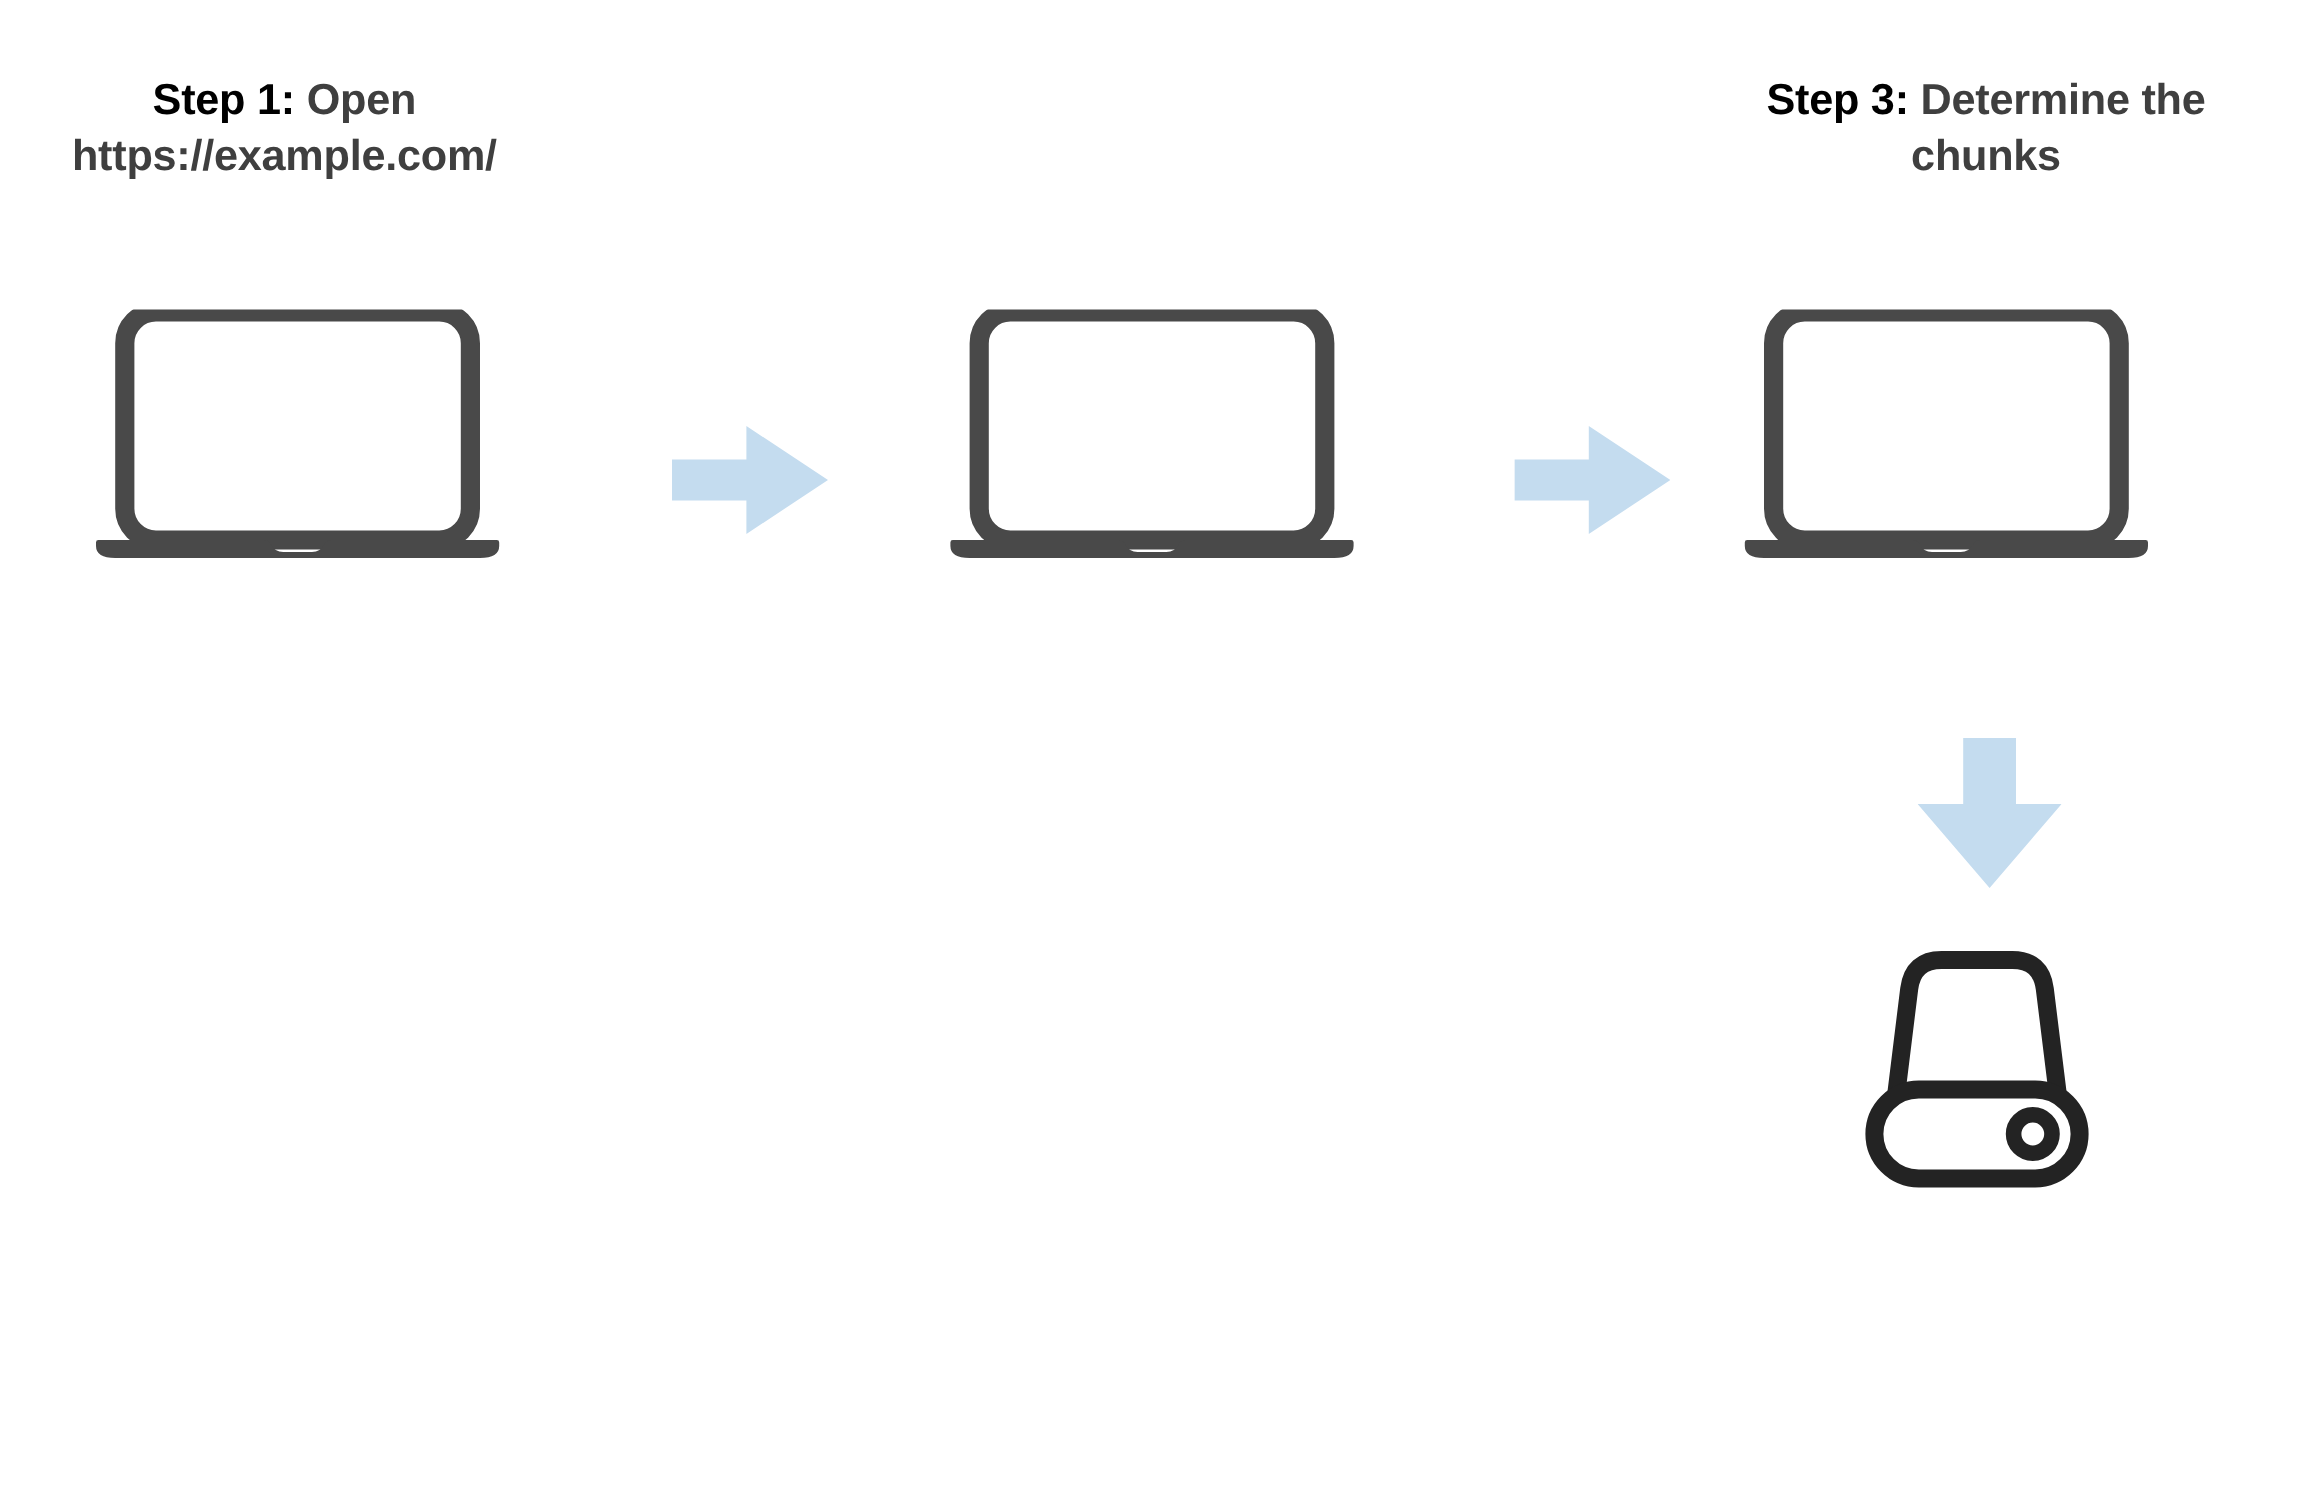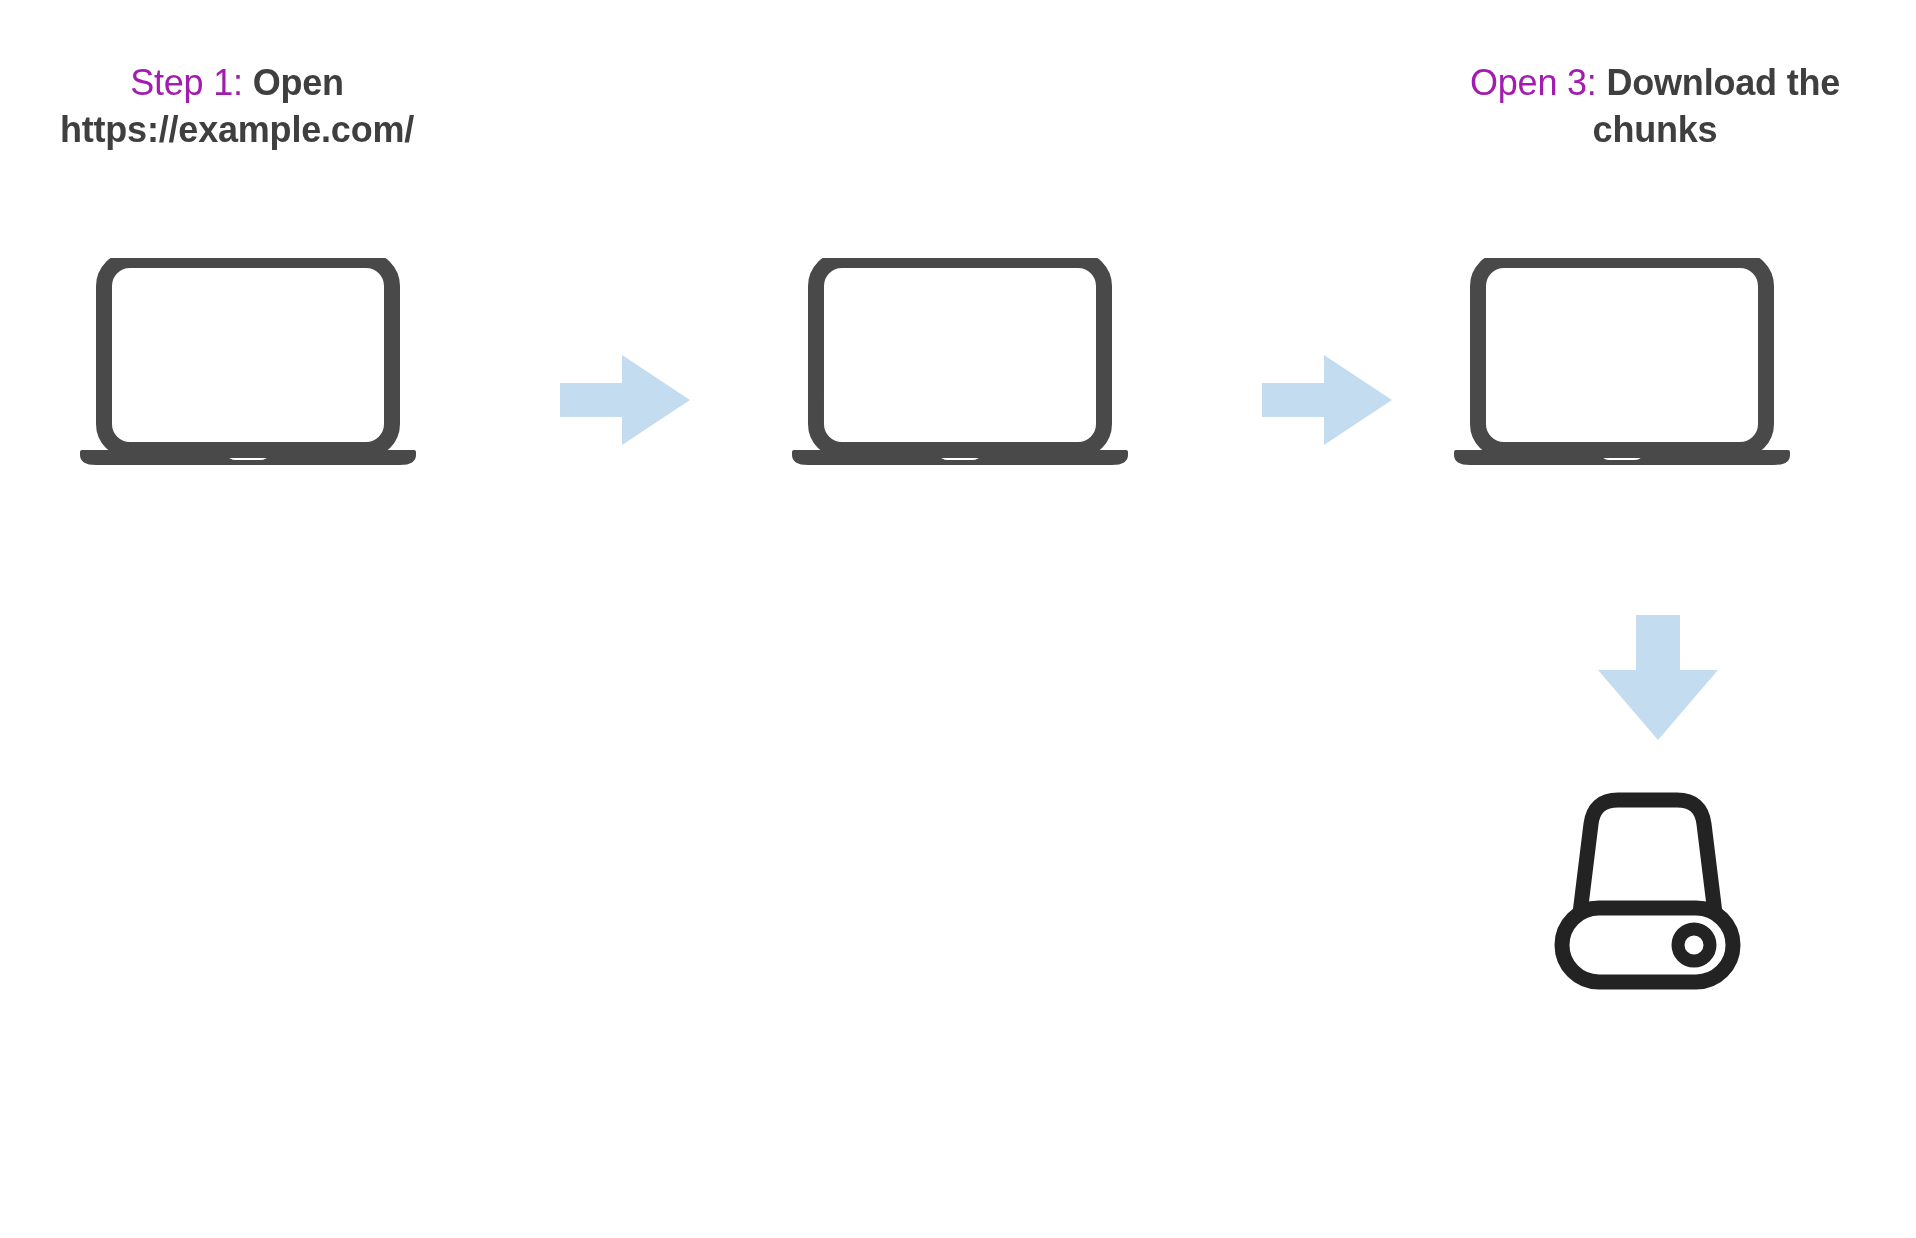--- a/index.html
+++ b/index.html
@@ -25,22 +25,22 @@
 
   
   .caption {
     position: absolute;
     text-align: center;
     line-height: 1.30;
     font-size: 36px;
     letter-spacing: -0.2px;
   }
   .caption .lead {
-    color: #a21caf;
-    font-weight: 400;
+    color: #000000;
+    font-weight: 700;
   }
   .caption .strong {
     color: #3f3f3f;
     font-weight: 700;
   }
 
   #caption-1 { left: 22px;   top: 60px;  width: 430px; }
   #caption-2 { left: 650px;  top: 60px;  width: 620px; }
   #caption-3 { left: 1420px; top: 60px;  width: 470px; }
   #caption-4 { left: 1430px; top: 1072px; width: 470px; }
@@ -97,21 +97,21 @@
     </svg>
   </div>
 
   <div class="arrow" id="arrow-2">
     <svg width="130" height="90" viewBox="0 0 130 90" xmlns="http://www.w3.org/2000/svg">
       <path d="M0 28 L62 28 L62 0 L130 45 L62 90 L62 62 L0 62 Z" fill="#c4dcef"></path>
     </svg>
   </div>
 
   <div class="caption" id="caption-3">
-    <span class="lead">Open 3: </span><span class="strong">Download the chunks</span>
+    <span class="lead">Step 3: </span><span class="strong">Determine the chunks</span>
   </div>
 
   <div class="laptop" id="laptop-3">
     <svg width="340" height="215" viewBox="0 0 340 215" xmlns="http://www.w3.org/2000/svg">
       <rect x="26" y="2" width="288" height="190" rx="26" ry="26" fill="none" stroke="#494949" stroke-width="16"></rect>
       <path d="M2 205 L2 202 Q2 200 4 200 L142 200 Q146 200 148 204 Q151 210 158 210 L182 210 Q189 210 192 204 Q194 200 198 200 L336 200 Q338 200 338 202 L338 205 Q338 215 322 215 L18 215 Q2 215 2 205 Z" fill="#494949" transform="translate(0,-8)"></path>
     </svg>
   </div>
 
   <div class="arrow" id="arrow-3">

